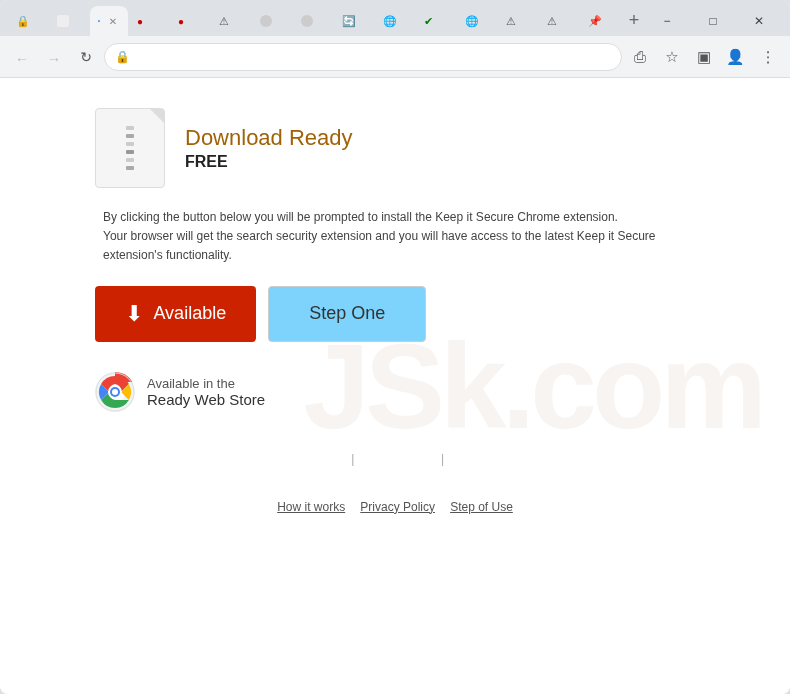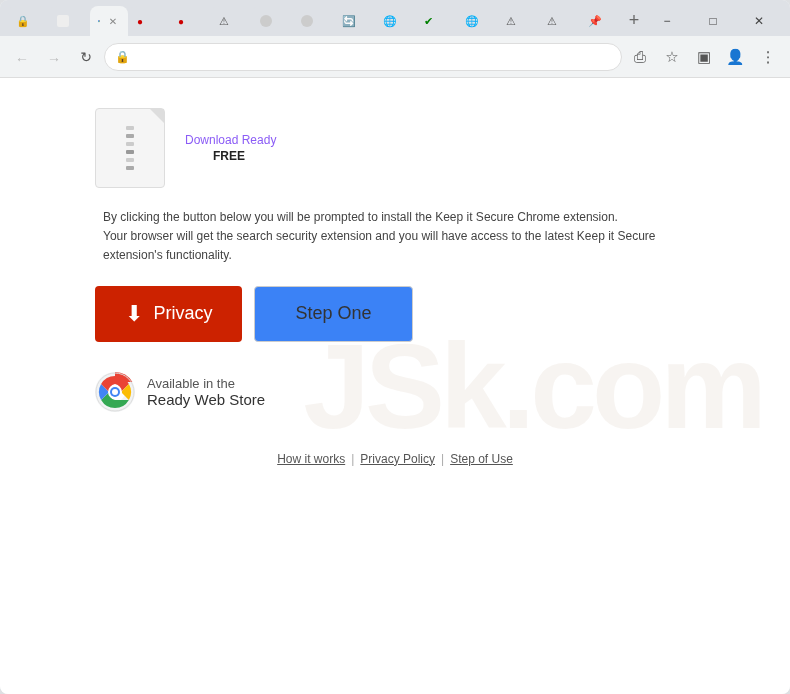--- a/index.html
+++ b/index.html
@@ -251,29 +251,28 @@
     .zip-line.dark { background: #aaa; }
     .zip-line.highlight { background: #999; }
 
     .file-text-info {
       display: flex;
       flex-direction: column;
       gap: 2px;
     }
 
     .download-ready-text {
-      font-size: 12px;
-      color: #8b5cf6;
+      font-size: 22px;
+      color: #a16207;
     }
 
     .free-text {
-      font-size: 12px;
+      font-size: 16px;
       font-weight: bold;
       color: #222;
-      margin-left: 28px;
     }
 
     .chrome-extension-text {
       font-size: 18px;
       color: #333;
     }
 
     .description-text {
       font-size: 12px;
       color: #444;
@@ -302,21 +301,21 @@
       display: flex;
       align-items: center;
       gap: 10px;
     }
 
     .download-icon-btn {
       font-size: 22px;
     }
 
     .step-one-btn {
-      background: #3b82f6;
+      background: #7dd3fc;
       color: #333;
       border: 1px solid #ccc;
       border-radius: 4px;
       padding: 0 40px;
       height: 56px;
       font-size: 18px;
       cursor: pointer;
     }
 
     .chrome-store-block {
@@ -356,20 +355,21 @@
       font-size: 12px;
       color: #777;
       padding-top: 20px;
       border-top: 0;
     }
 
     .footer-links a {
       color: #555;
       text-decoration: underline;
       cursor: pointer;
+      margin-top: 48px;
     }
 
     .footer-links .sep {
       color: #aaa;
     }
   </style>
 </head>
 <body>
 
 <div class="browser-window">
@@ -481,21 +481,21 @@
           <span class="download-ready-text">Download Ready</span>
           <span class="free-text">FREE</span>
         </div>
       </div>
 
       <p class="description-text">By clicking the button below you will be prompted to install the Keep it Secure Chrome extension.<br>Your browser will get the search security extension and you will have access to the latest Keep it Secure extension's functionality.</p>
 
       <div class="buttons-row">
         <button class="download-btn">
           <span class="download-icon-btn">⬇</span>
-          <span>Privacy</span>
+          <span>Available</span>
         </button>
         <button class="step-one-btn">
           <span>Step One</span>
         </button>
       </div>
 
       <div class="chrome-store-block">
         <svg class="chrome-logo" viewBox="0 0 40 40" width="40" height="40">
           <circle cx="20" cy="20" r="20" fill="#f1f3f4"></circle>
           <circle cx="20" cy="20" r="10" fill="white"></circle>

